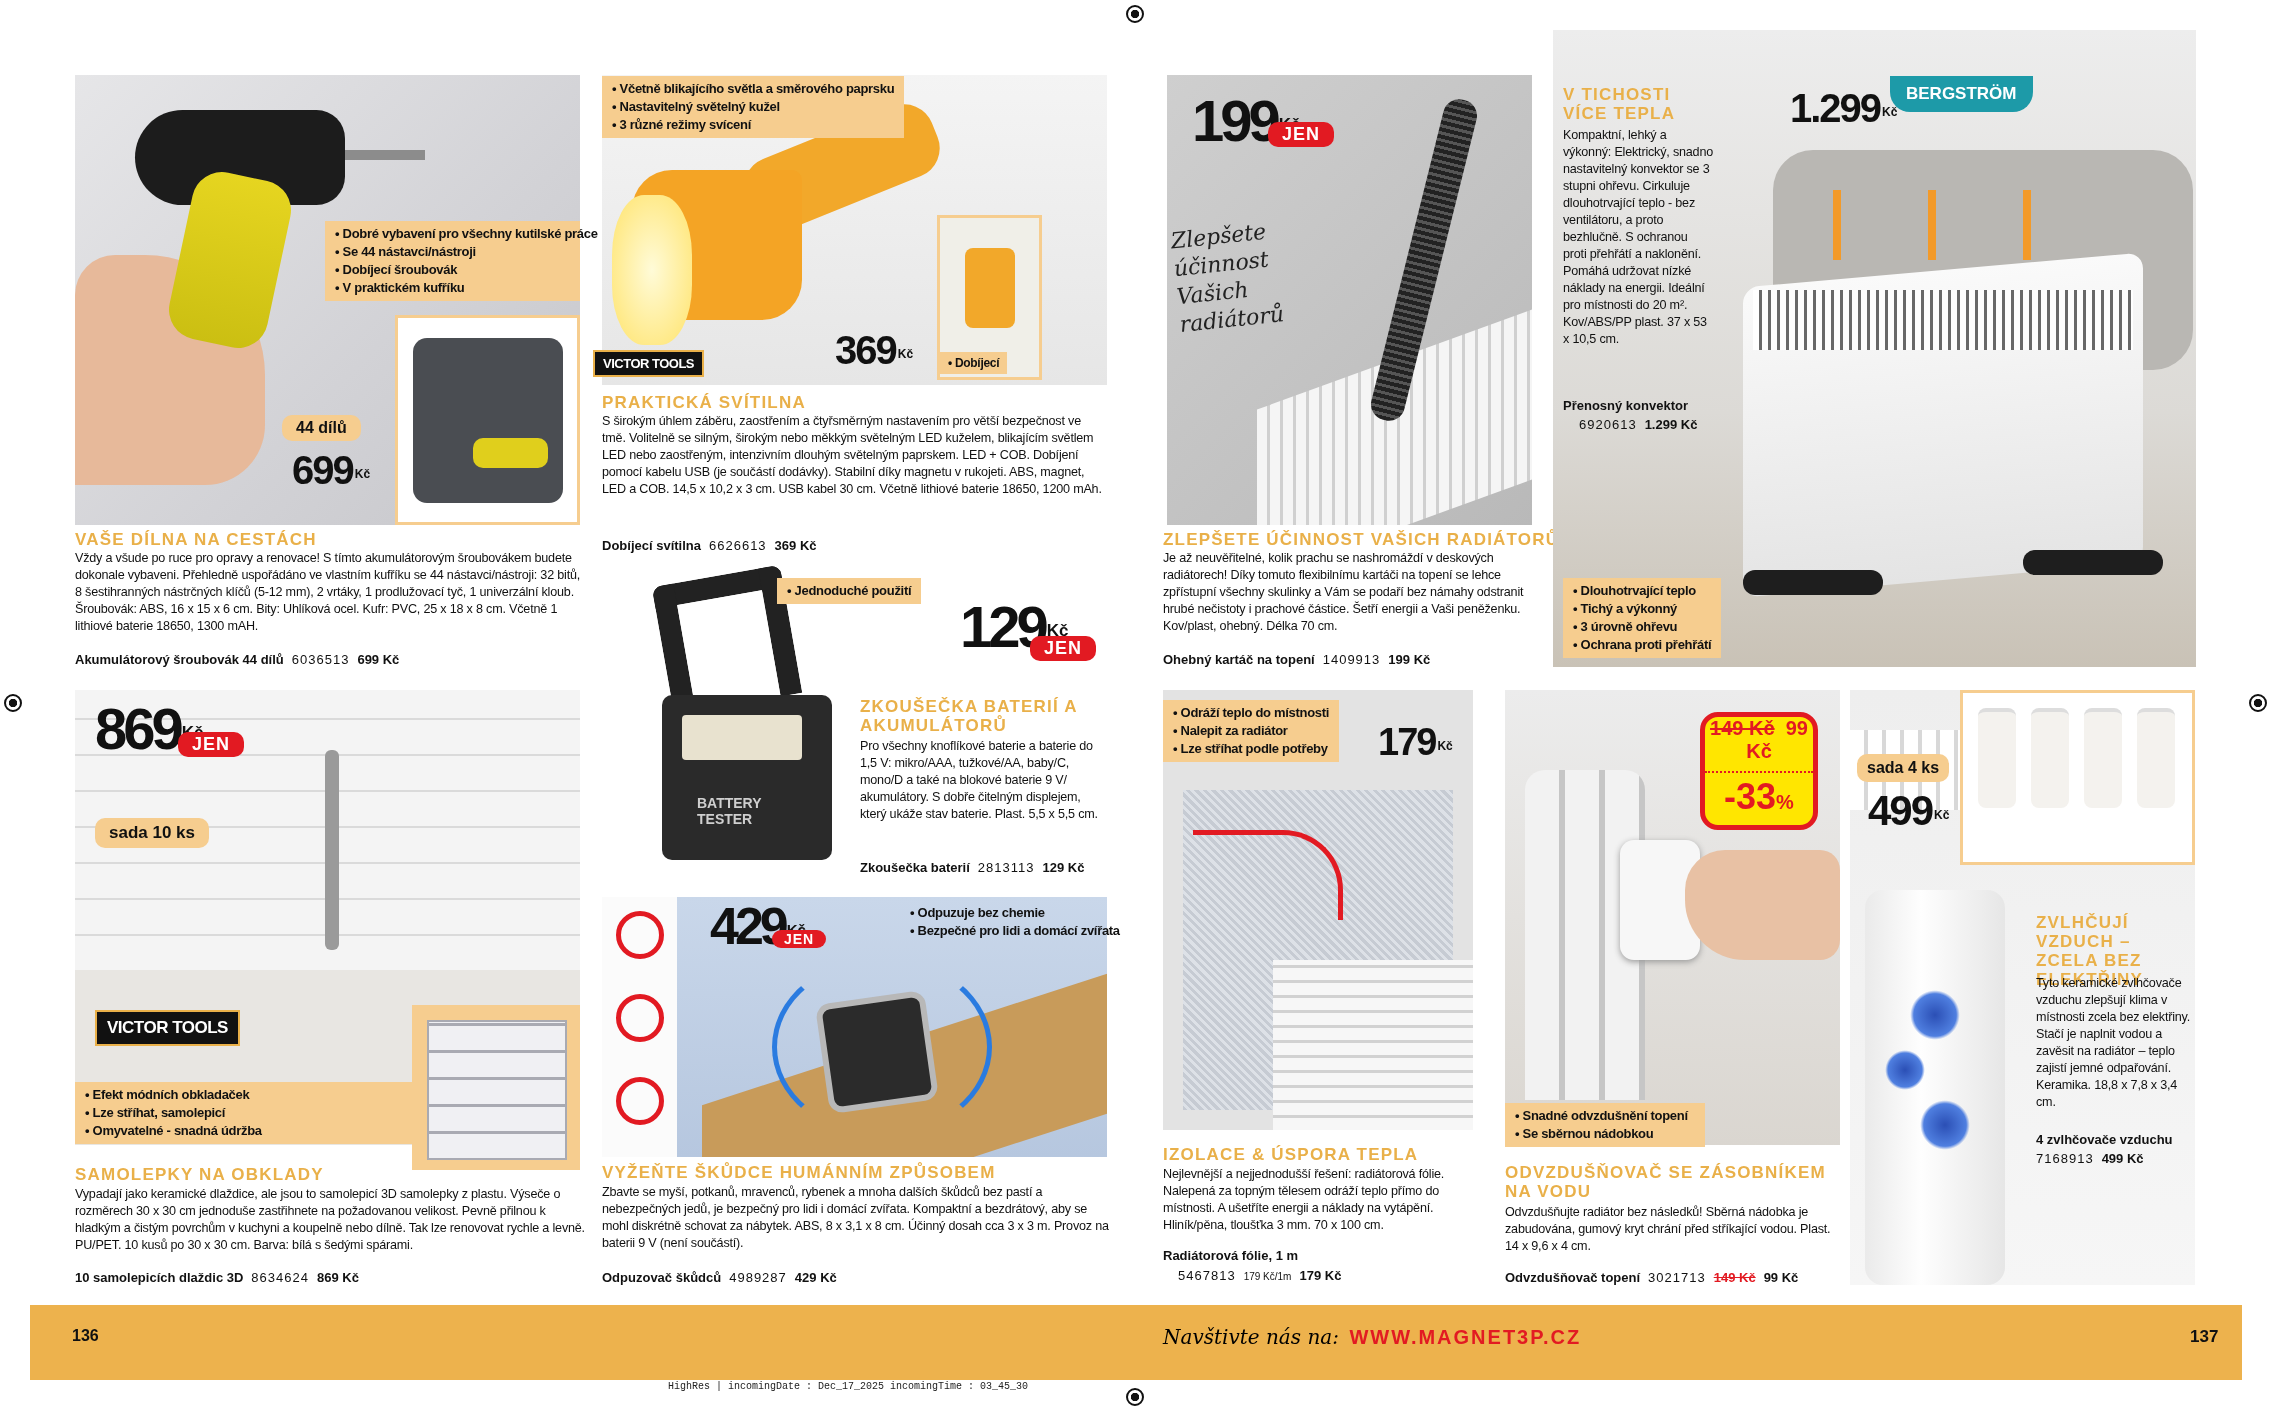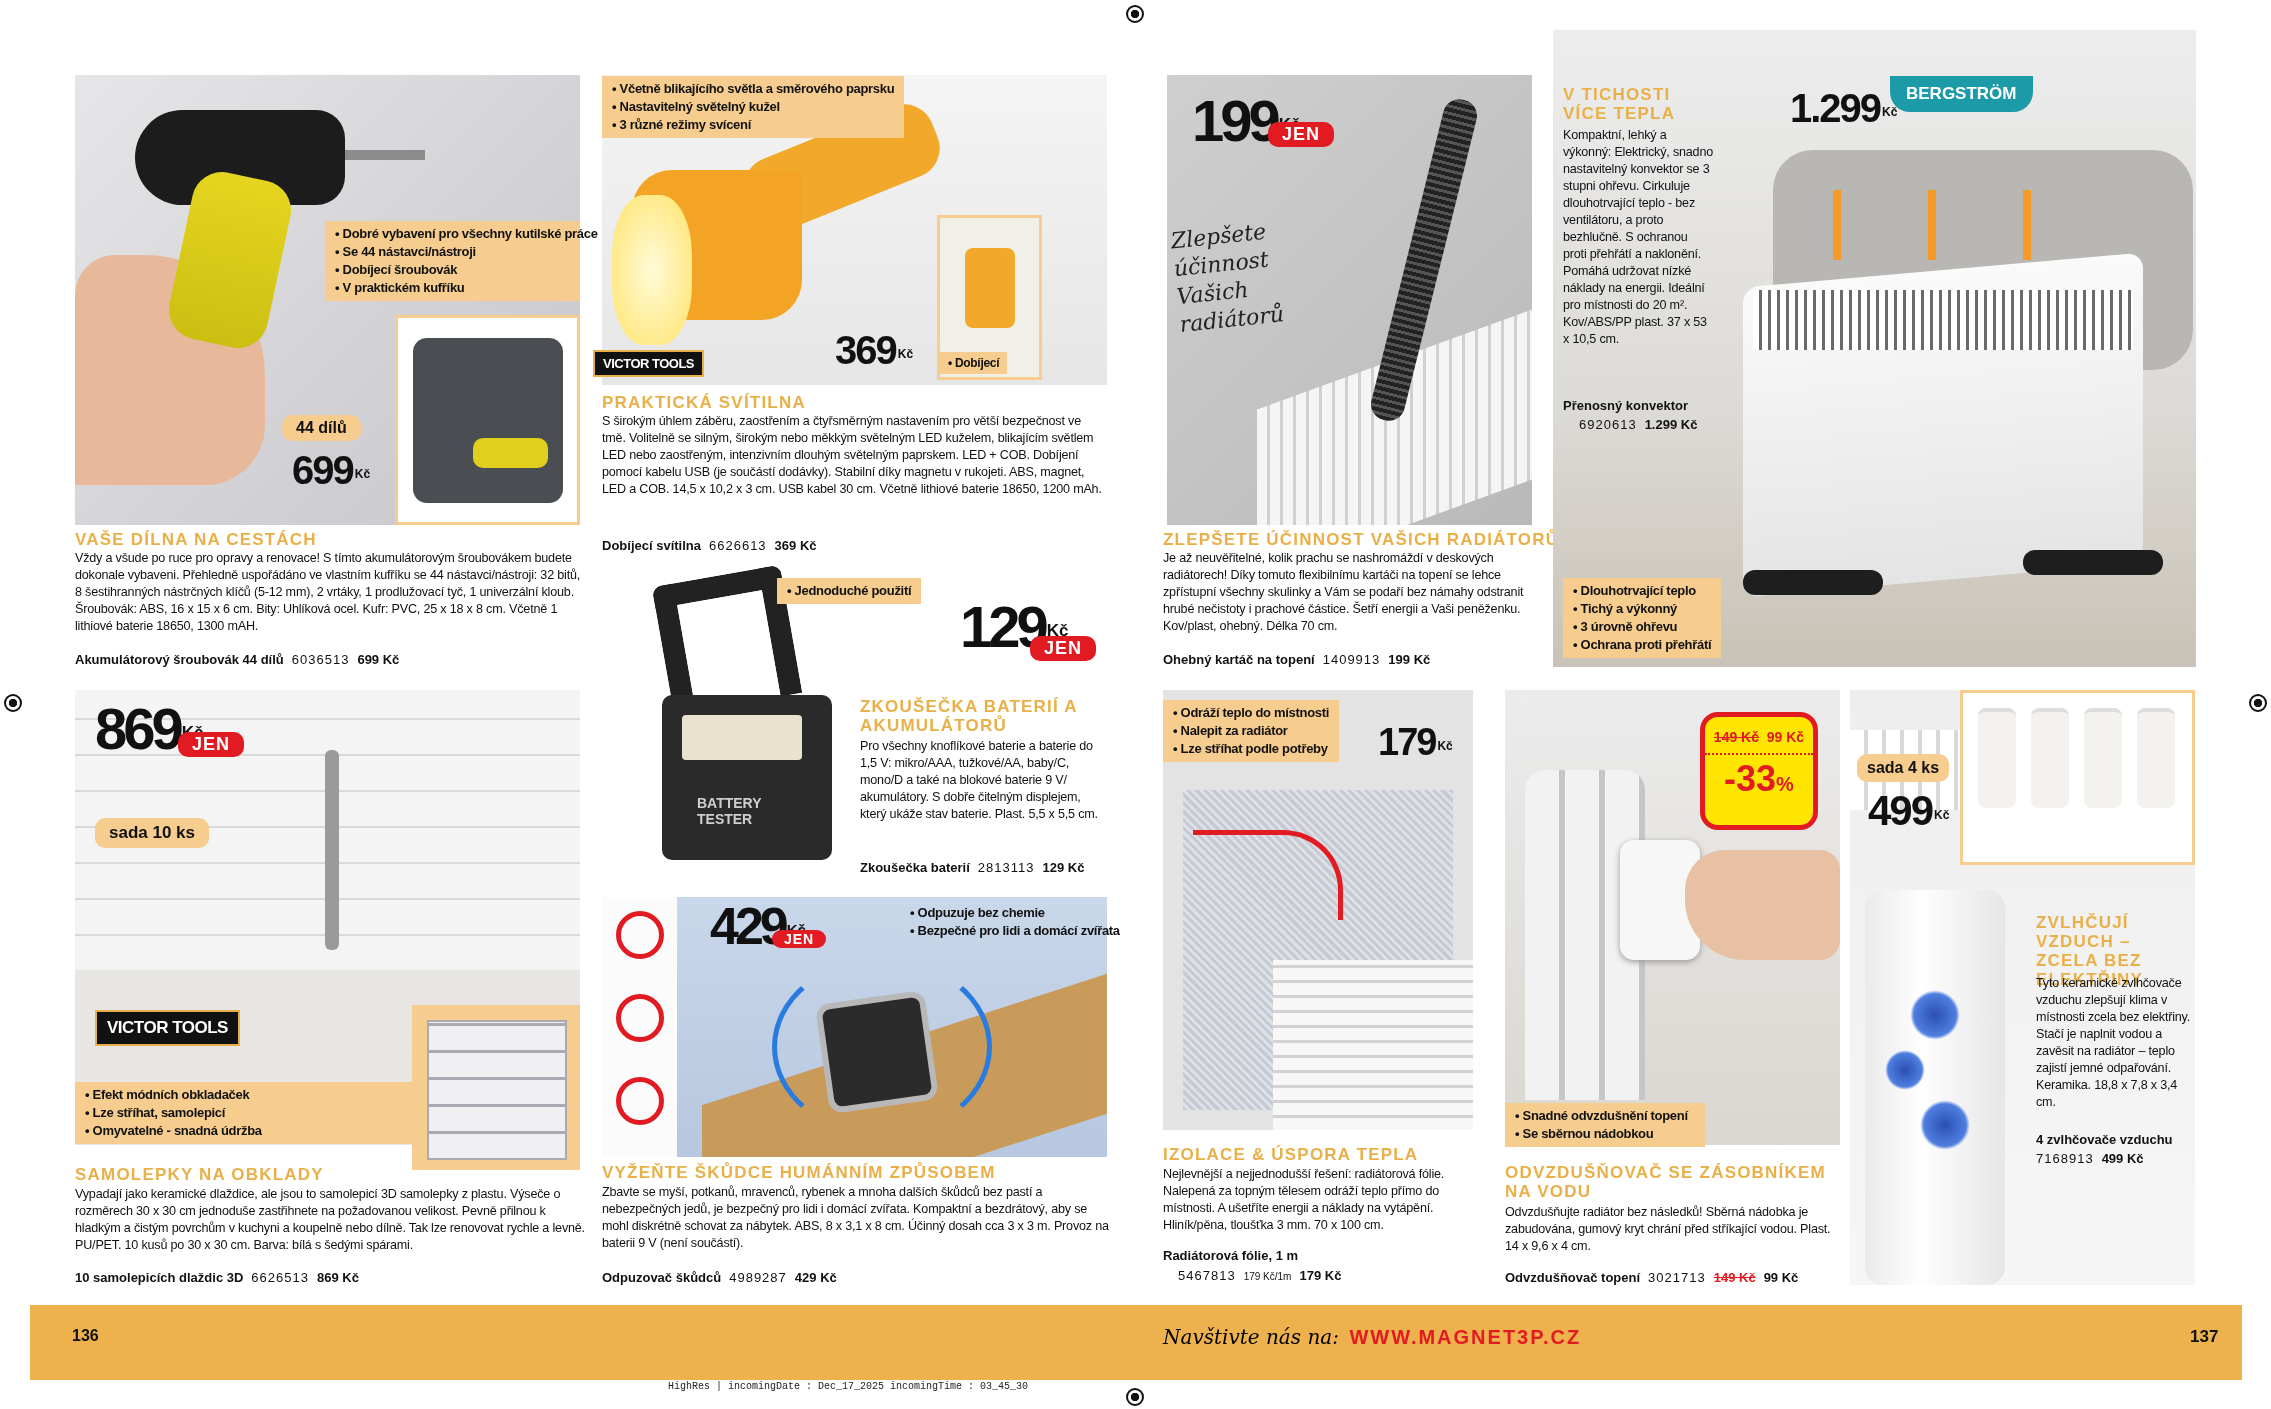--- a/index.html
+++ b/index.html
@@ -145,21 +145,21 @@
   <div class="abs" style="left:15px;top:15px;width:140px;height:140px;background:repeating-linear-gradient(0deg,#f0f0f3 0 24px,#a9aab2 24px 27px),#f0f0f3;border:2px solid #a9aab2"></div>
 </div>
 <ul class="bullets" style="left:75px;top:1082px;width:337px">
   <li>Efekt módních obkladaček</li>
   <li>Lze stříhat, samolepicí</li>
   <li>Omyvatelné - snadná údržba</li>
 </ul>
 <div class="title" style="left:75px;top:1165px">SAMOLEPKY NA OBKLADY</div>
 <div class="body" style="left:75px;top:1186px;width:510px">Vypadají jako keramické dlaždice, ale jsou to samolepicí 3D samolepky z plastu. Výseče o rozměrech 30 x 30 cm jednoduše zastřihnete na požadovanou velikost. Pevně přilnou k hladkým a čistým povrchům v kuchyni a koupelně nebo dílně. Tak lze renovovat rychle a levně. PU/PET. 10 kusů po 30 x 30 cm. Barva: bílá s šedými spárami.</div>
 <div class="order" style="left:75px;top:1270px">
-  <span>10 samolepicích dlaždic 3D</span><span class="code">6626513</span><span class="price">869 Kč</span>
+  <span>10 samolepicích dlaždic 3D</span><span class="code">8634624</span><span class="price">869 Kč</span>
 </div>
 
 <div class="img" style="left:602px;top:897px;width:505px;height:260px;background:linear-gradient(180deg,#c9d7ea,#b6c7df)">
   <div class="abs" style="left:100px;top:140px;width:420px;height:140px;background:#c89b5a;transform:skewY(-18deg)"></div>
   <div class="abs" style="left:220px;top:100px;width:110px;height:110px;background:#2b2b2b;border:6px solid #b8b8b8;border-radius:14px;transform:rotate(-8deg)"></div>
   <div class="abs" style="left:170px;top:60px;width:220px;height:180px;border:5px solid #2a7be0;border-radius:50%;border-top-color:transparent;border-bottom-color:transparent"></div>
 </div>
 <div class="abs" style="left:602px;top:897px;width:75px;height:260px;background:#fbfbfb">
   <div class="abs" style="left:14px;top:14px;width:48px;height:48px;border:5px solid #e21a22;border-radius:50%"></div>
   <div class="abs" style="left:14px;top:97px;width:48px;height:48px;border:5px solid #e21a22;border-radius:50%"></div>
@@ -194,21 +194,21 @@
 <div class="order" style="left:1163px;top:1268px">
   <span class="code" style="margin-left:15px">5467813</span><span style="font-size:10px;font-weight:normal;margin-right:8px">179 Kč/1m</span><span class="price">179 Kč</span>
 </div>
 
 <div class="img" style="left:1505px;top:690px;width:335px;height:455px;background:linear-gradient(180deg,#ececec,#dad6d0)">
   <div class="abs" style="left:20px;top:80px;width:120px;height:330px;background:repeating-linear-gradient(90deg,#f2f2f2 0 34px,#c6c6c6 34px 40px);border-radius:20px 20px 0 0"></div>
   <div class="abs" style="left:115px;top:150px;width:80px;height:120px;background:#f7f7f7;border-radius:14px;box-shadow:0 2px 6px #999"></div>
   <div class="abs" style="left:180px;top:160px;width:155px;height:110px;background:#e8c1a4;border-radius:40px 20px 20px 60px"></div>
 </div>
 <div class="abs" style="left:1700px;top:712px;width:118px;height:118px;background:#ffe600;border:5px solid #e21a22;border-radius:18px;color:#e21a22;font-weight:bold;text-align:center">
-  <div style="margin-top:12px;font-size:14px;border-bottom:2px dotted #e21a22;padding-bottom:8px">
+  <div style="margin-top:0;font-size:20px;border-bottom:2px dotted #e21a22;padding-bottom:8px">
     <span style="text-decoration:line-through">149 Kč</span>&nbsp; <span>99 Kč</span>
   </div>
   <div style="font-size:36px;line-height:48px"><span>-33</span><span style="font-size:20px">%</span></div>
 </div>
 <ul class="bullets" style="left:1505px;top:1103px;width:200px">
   <li>Snadné odvzdušnění topení</li>
   <li>Se sběrnou nádobkou</li>
 </ul>
 <div class="title" style="left:1505px;top:1163px;width:340px">ODVZDUŠŇOVAČ SE ZÁSOBNÍKEM NA VODU</div>
 <div class="body" style="left:1505px;top:1204px;width:340px">Odvzdušňujte radiátor bez následků! Sběrná nádobka je zabudována, gumový kryt chrání před stříkající vodou. Plast. 14 x 9,6 x 4 cm.</div>

